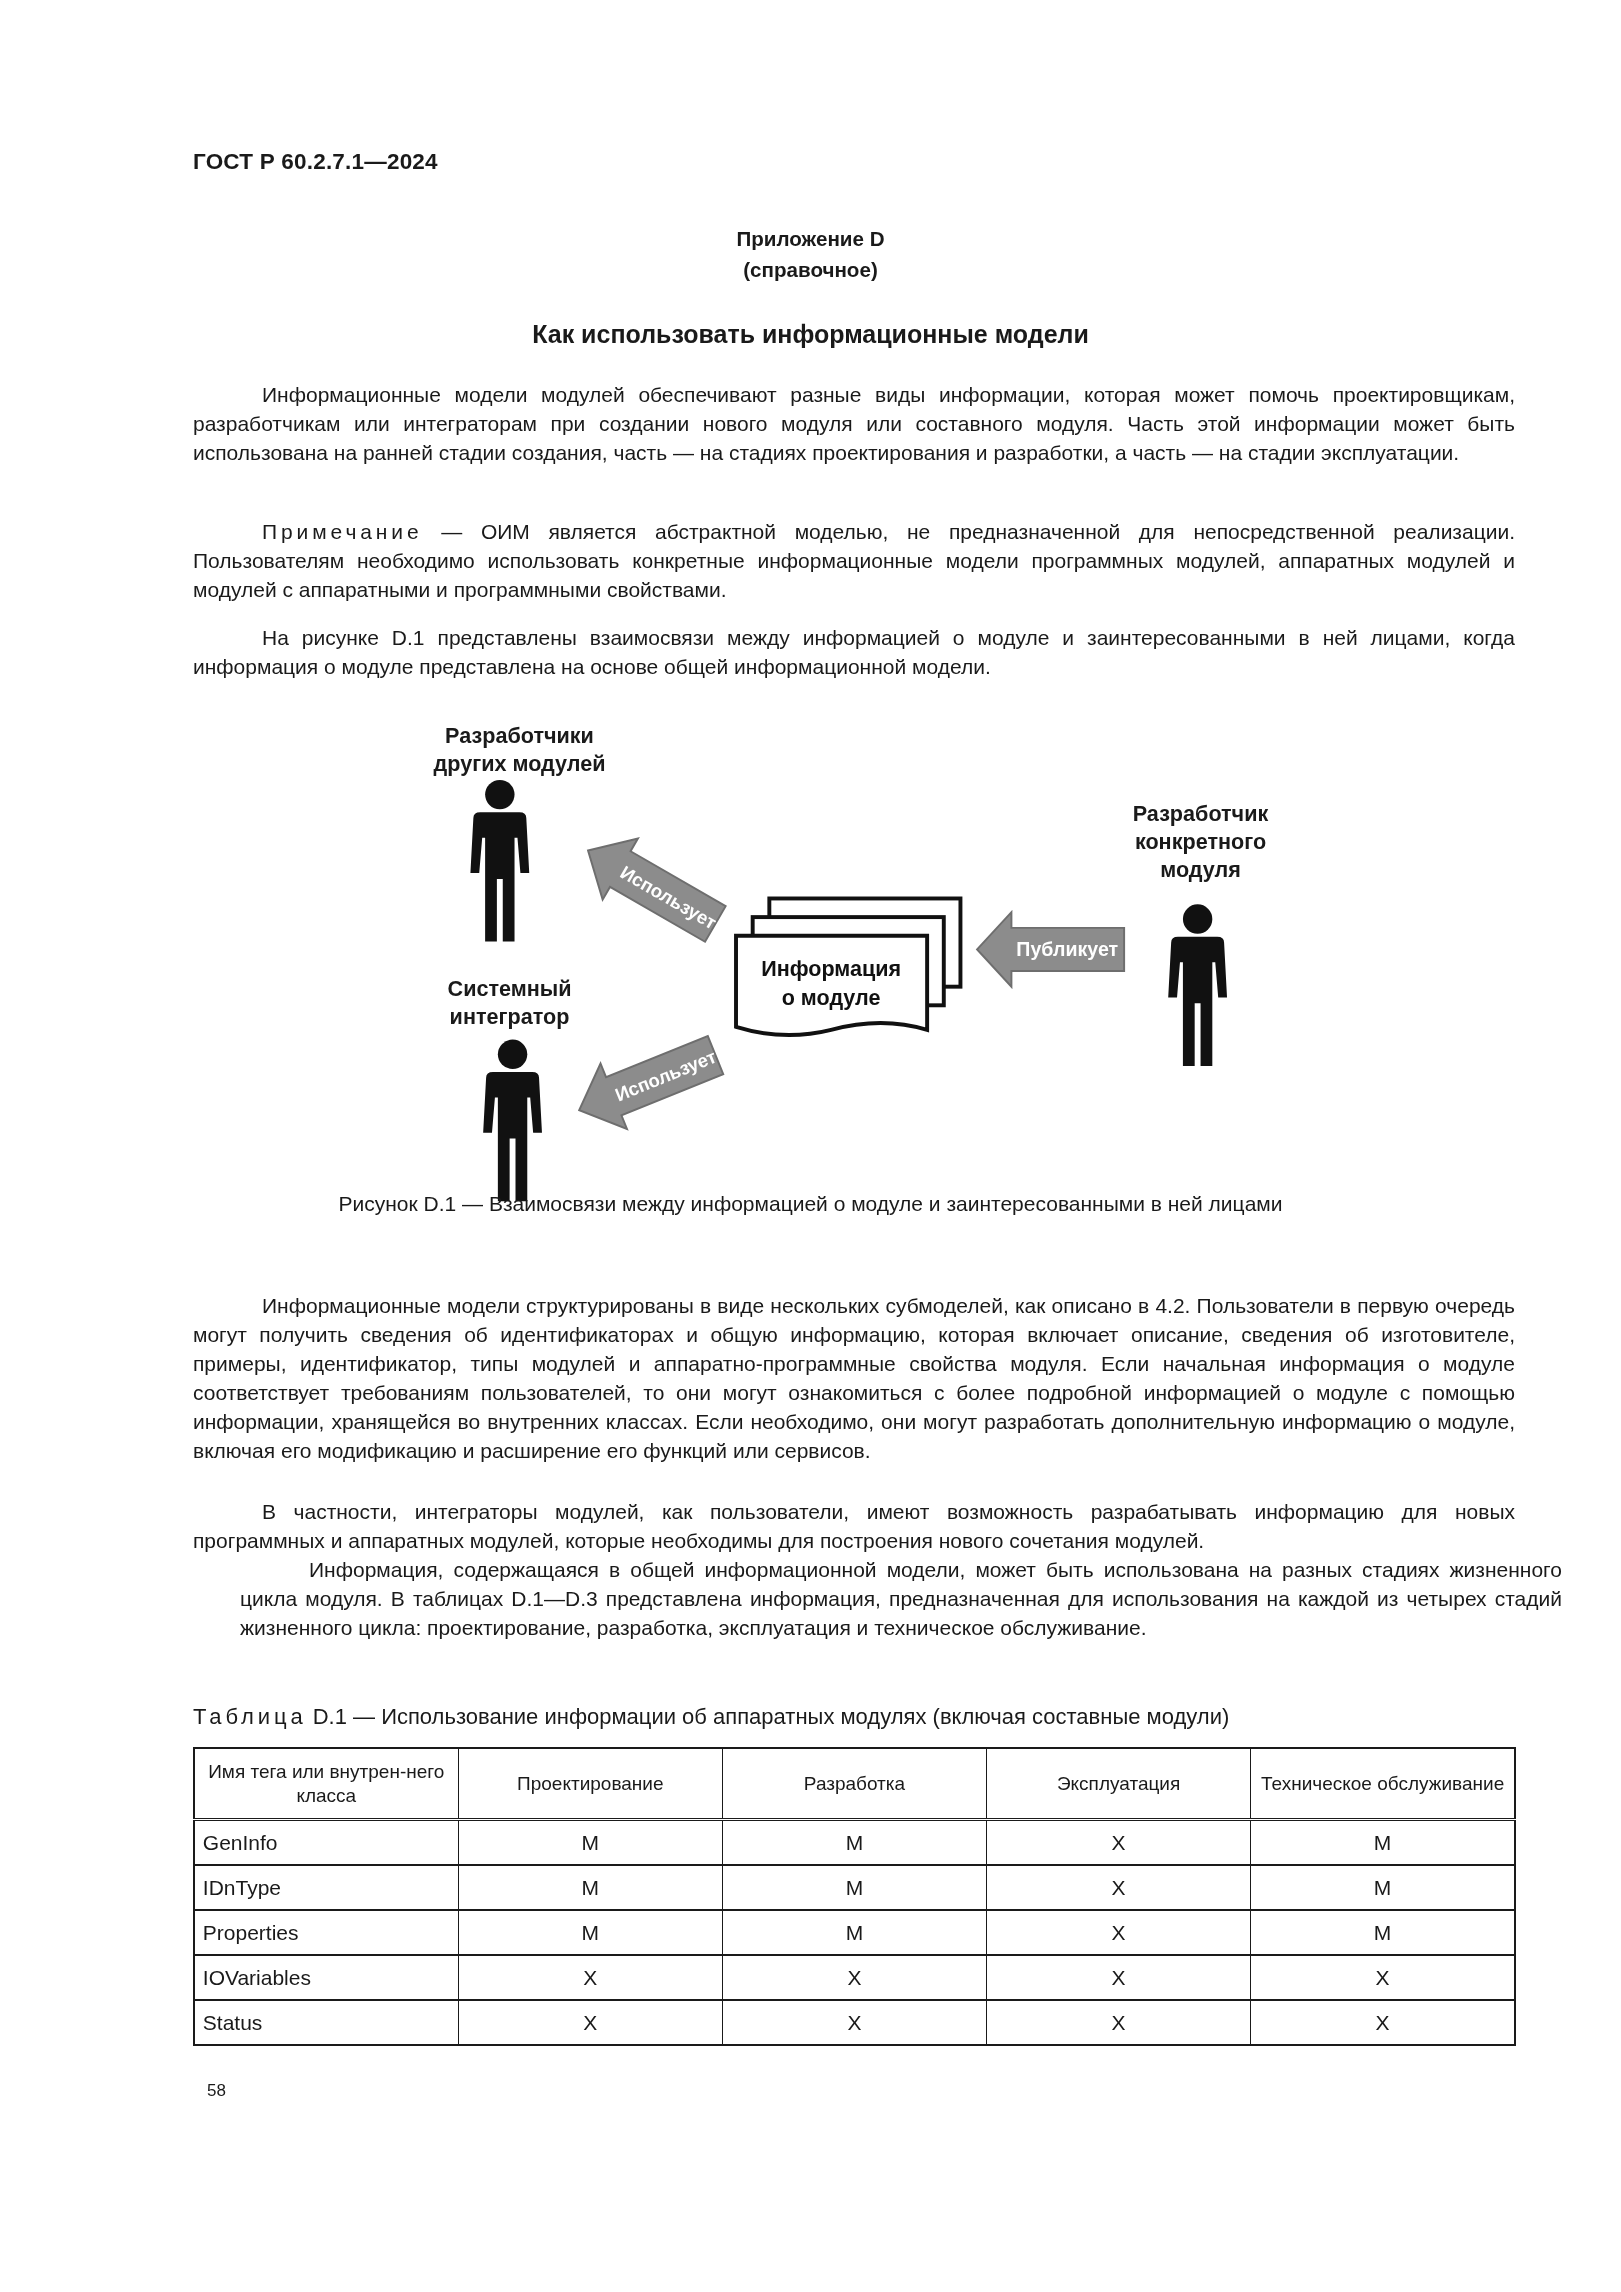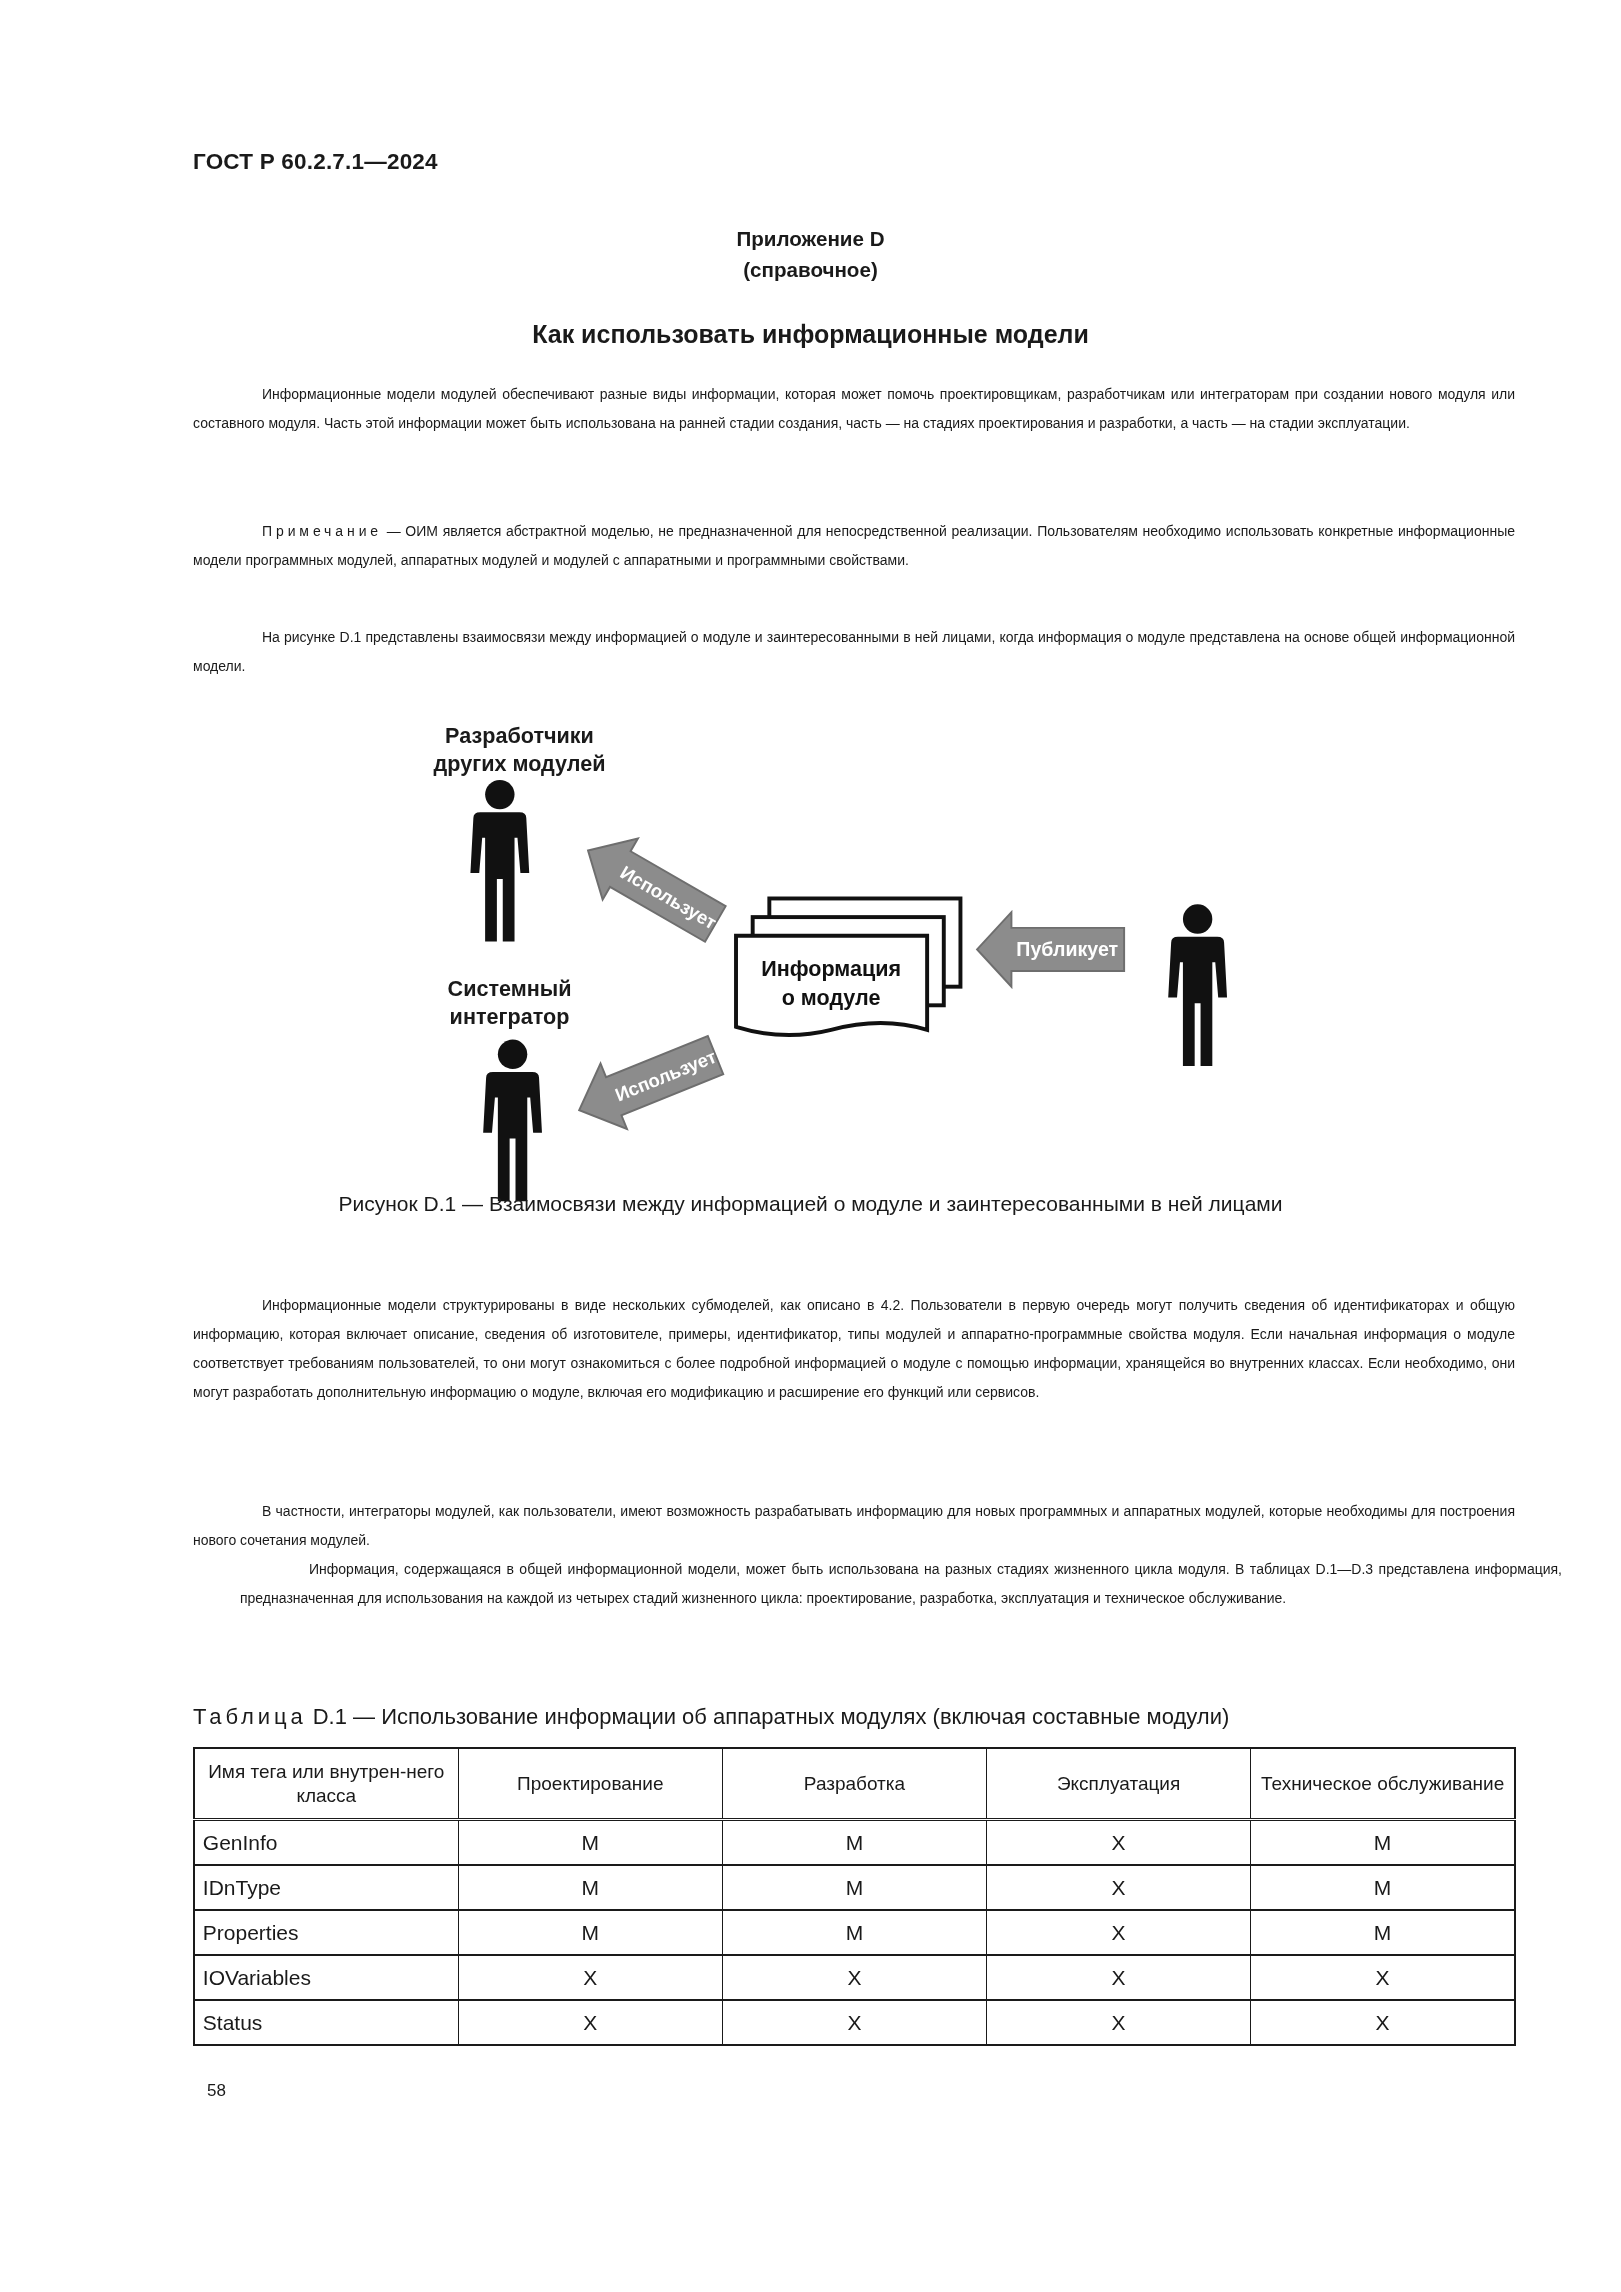--- a/index.html
+++ b/index.html
@@ -2,21 +2,21 @@
 <html><head>
 <meta charset="utf-8">
 <style>
   html, body { margin: 0; padding: 0; background: #ffffff; }
   body { width: 1621px; height: 2293px; position: relative; overflow: hidden;
          font-family: "Liberation Sans", sans-serif; color: #1a1a1a; }
   .abs { position: absolute; }
   .doc-code { left: 193px; top: 149px; font-size: 22.5px; font-weight: bold; letter-spacing: 0.2px; }
   .appendix { left: 0; width: 1621px; text-align: center; font-size: 20.6px; font-weight: bold; }
   .title { left: 0; width: 1621px; top: 320px; text-align: center; font-size: 25px; font-weight: bold; }
-  .para { left: 193px; width: 1322px; font-size: 14px; line-height: 29px; text-align: justify;
+  .para { left: 193px; width: 1322px; font-size: 21px; line-height: 29px; text-align: justify;
           text-indent: 69px; margin: 0; }
   .spaced { letter-spacing: 3.9px; }
   .caption { left: 0; width: 1621px; top: 1192px; text-align: center; font-size: 21px; }
   .table-caption { left: 193px; top: 1704px; font-size: 22px; }
   table.t { position: absolute; left: 193px; top: 1747px; width: 1323px; border-collapse: collapse;
             font-size: 21px; }
   table.t td, table.t th { border: 1.5px solid #1a1a1a; padding: 0 7.8px; }
   table.t th { font-weight: normal; font-size: 19px; line-height: 23.5px; height: 69px; text-align: center; }
   table.t thead tr { border-bottom: 3.9px double #1a1a1a; }
   table.t td { height: 43px; text-align: center; }
@@ -41,20 +41,25 @@
 
 <p class="abs para" style="top:517px;"><span class="spaced">Примечание</span><span> — ОИМ является абстрактной моделью, не предназначенной для непосредственной реализации. Пользователям необходимо использовать конкретные информационные модели программных модулей, аппаратных модулей и модулей с аппаратными и программными свойствами.</span></p>
 
 <p class="abs para" style="top:623px;">На рисунке D.1 представлены взаимосвязи между информацией о модуле и заинтересованными в ней лицами, когда информация о модуле представлена на основе общей информационной модели.</p>
 
 <div class="abs" style="left:0; top:716px; width:1621px; height:510px;">
 
   <div class="abs dlabel" style="left:392px; top:5.9px; width:255px;">
     <div>Разработчики</div>
     <div>других модулей</div>
+  </div>
+  <div class="abs dlabel" style="left:1083px; top:84px; width:235px;">
+    <div>Разработчик</div>
+    <div>конкретного</div>
+    <div>модуля</div>
   </div>
   <div class="abs dlabel" style="left:397px; top:259px; width:225px;">
     <div>Системный</div>
     <div>интегратор</div>
   </div>
 
   <svg class="abs" style="left:0; top:0;" width="1621" height="510" viewBox="0 0 1654 520">
 
     <g transform="translate(510,80)">
       <circle cx="0" cy="0" r="15" fill="#111"></circle>

